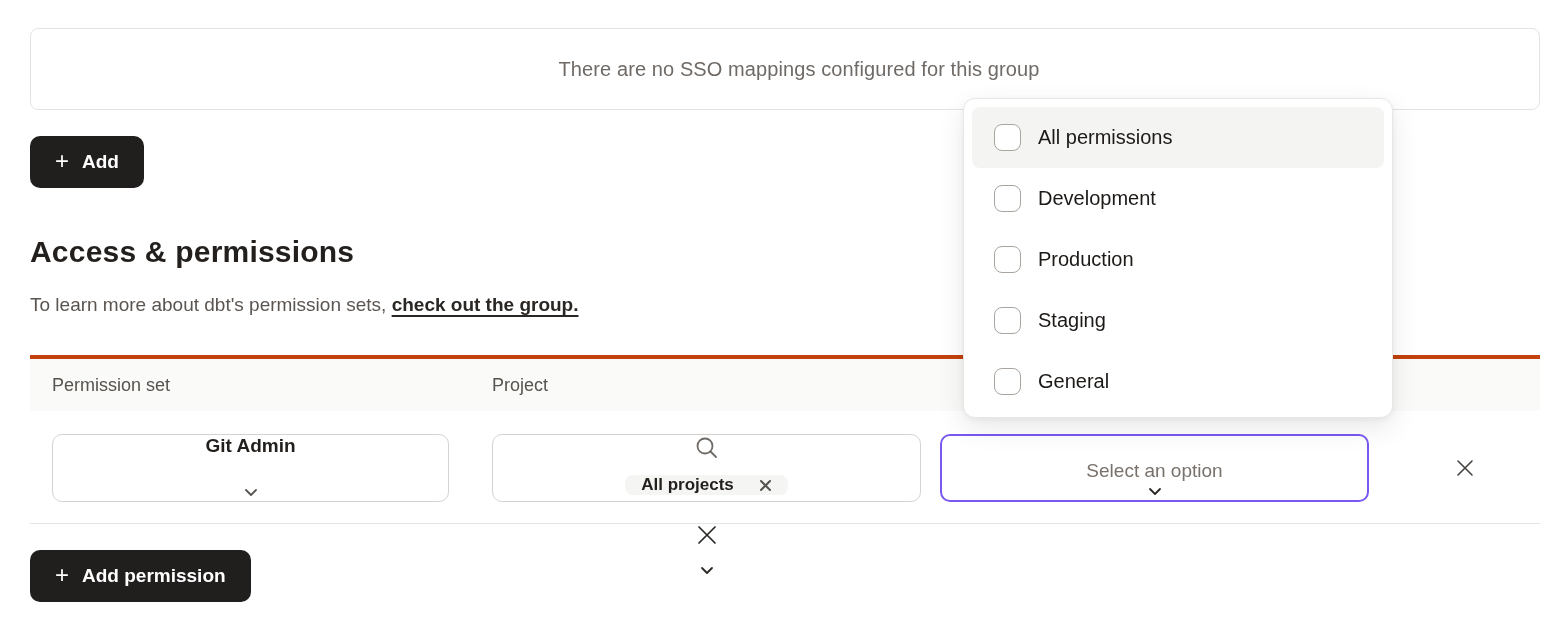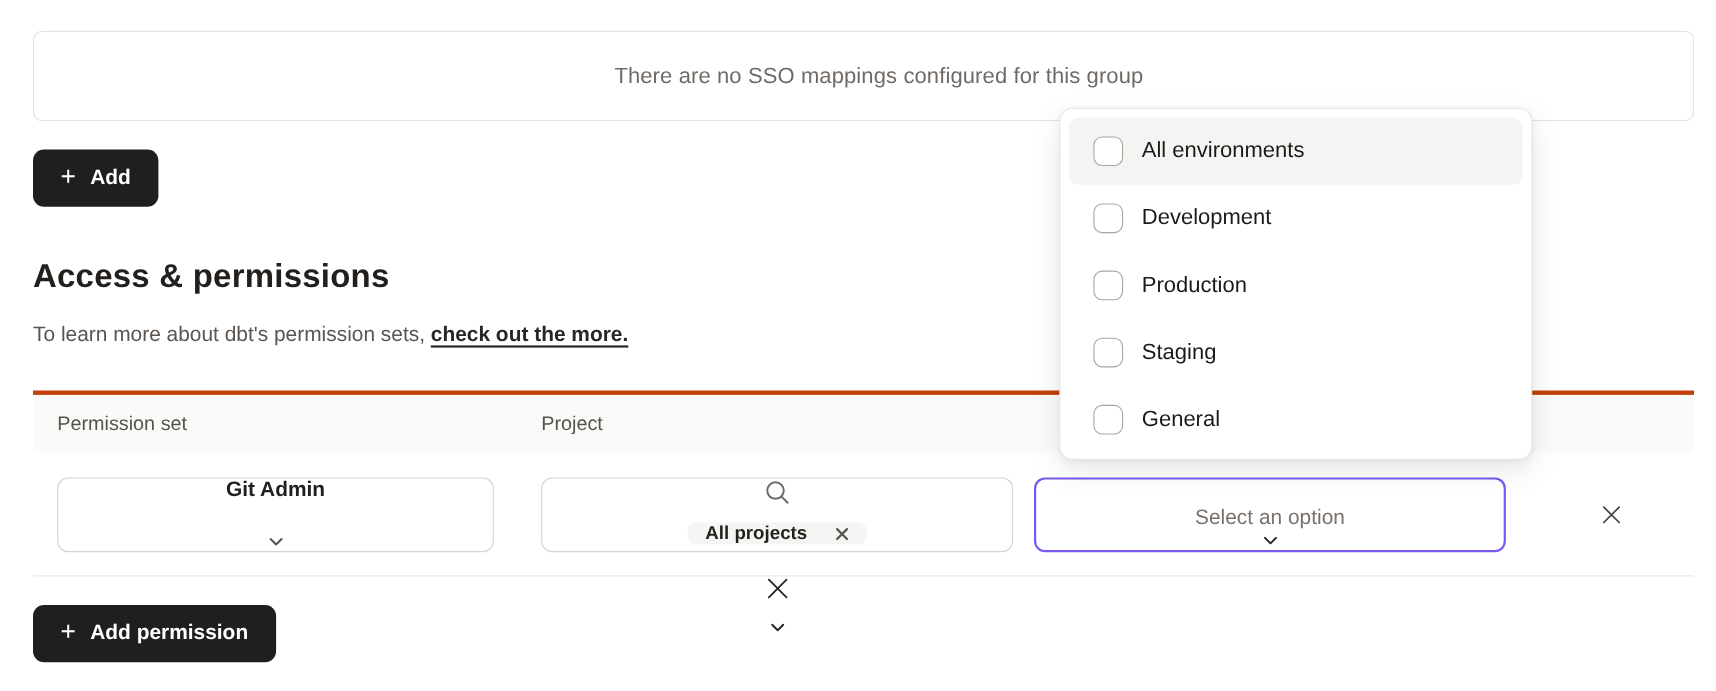--- a/index.html
+++ b/index.html
@@ -120,21 +120,21 @@
   <div class="sso-box">
     <span class="msg">There are no SSO mappings configured for this group</span>
   </div>
 
   <button class="btn-dark btn-add">
     <span class="plus">+</span>
     <span>Add</span>
   </button>
 
   <h1 class="section-title">Access &amp; permissions</h1>
-  <p class="section-desc"><span>To learn more about dbt's permission sets, </span><a>check out the more.</a></p>
+  <p class="section-desc"><span>To learn more about dbt's permission sets, </span><a>check out the group.</a></p>
 
   <div class="table-header">
     <span class="th th-permission">Permission set</span>
     <span class="th th-project">Project</span>
   </div>
 
   <div class="row-divider"></div>
 
   <div class="select sel-permission">
     <span class="value">Git Admin</span>
@@ -186,21 +186,21 @@
     <span>
       <svg width="22" height="22" viewBox="0 0 22 22">
           <path d="M4 4 L18 18 M18 4 L4 18" stroke="#474340" stroke-width="1.6" stroke-linecap="round"></path>
         </svg>
     </span>
   </button>
 
   <div class="dropdown">
     <div class="dd-item highlighted">
       <span class="checkbox"></span>
-      <span class="dd-label">All environments</span>
+      <span class="dd-label">All permissions</span>
     </div>
     <div class="dd-item">
       <span class="checkbox"></span>
       <span class="dd-label">Development</span>
     </div>
     <div class="dd-item">
       <span class="checkbox"></span>
       <span class="dd-label">Production</span>
     </div>
     <div class="dd-item">

